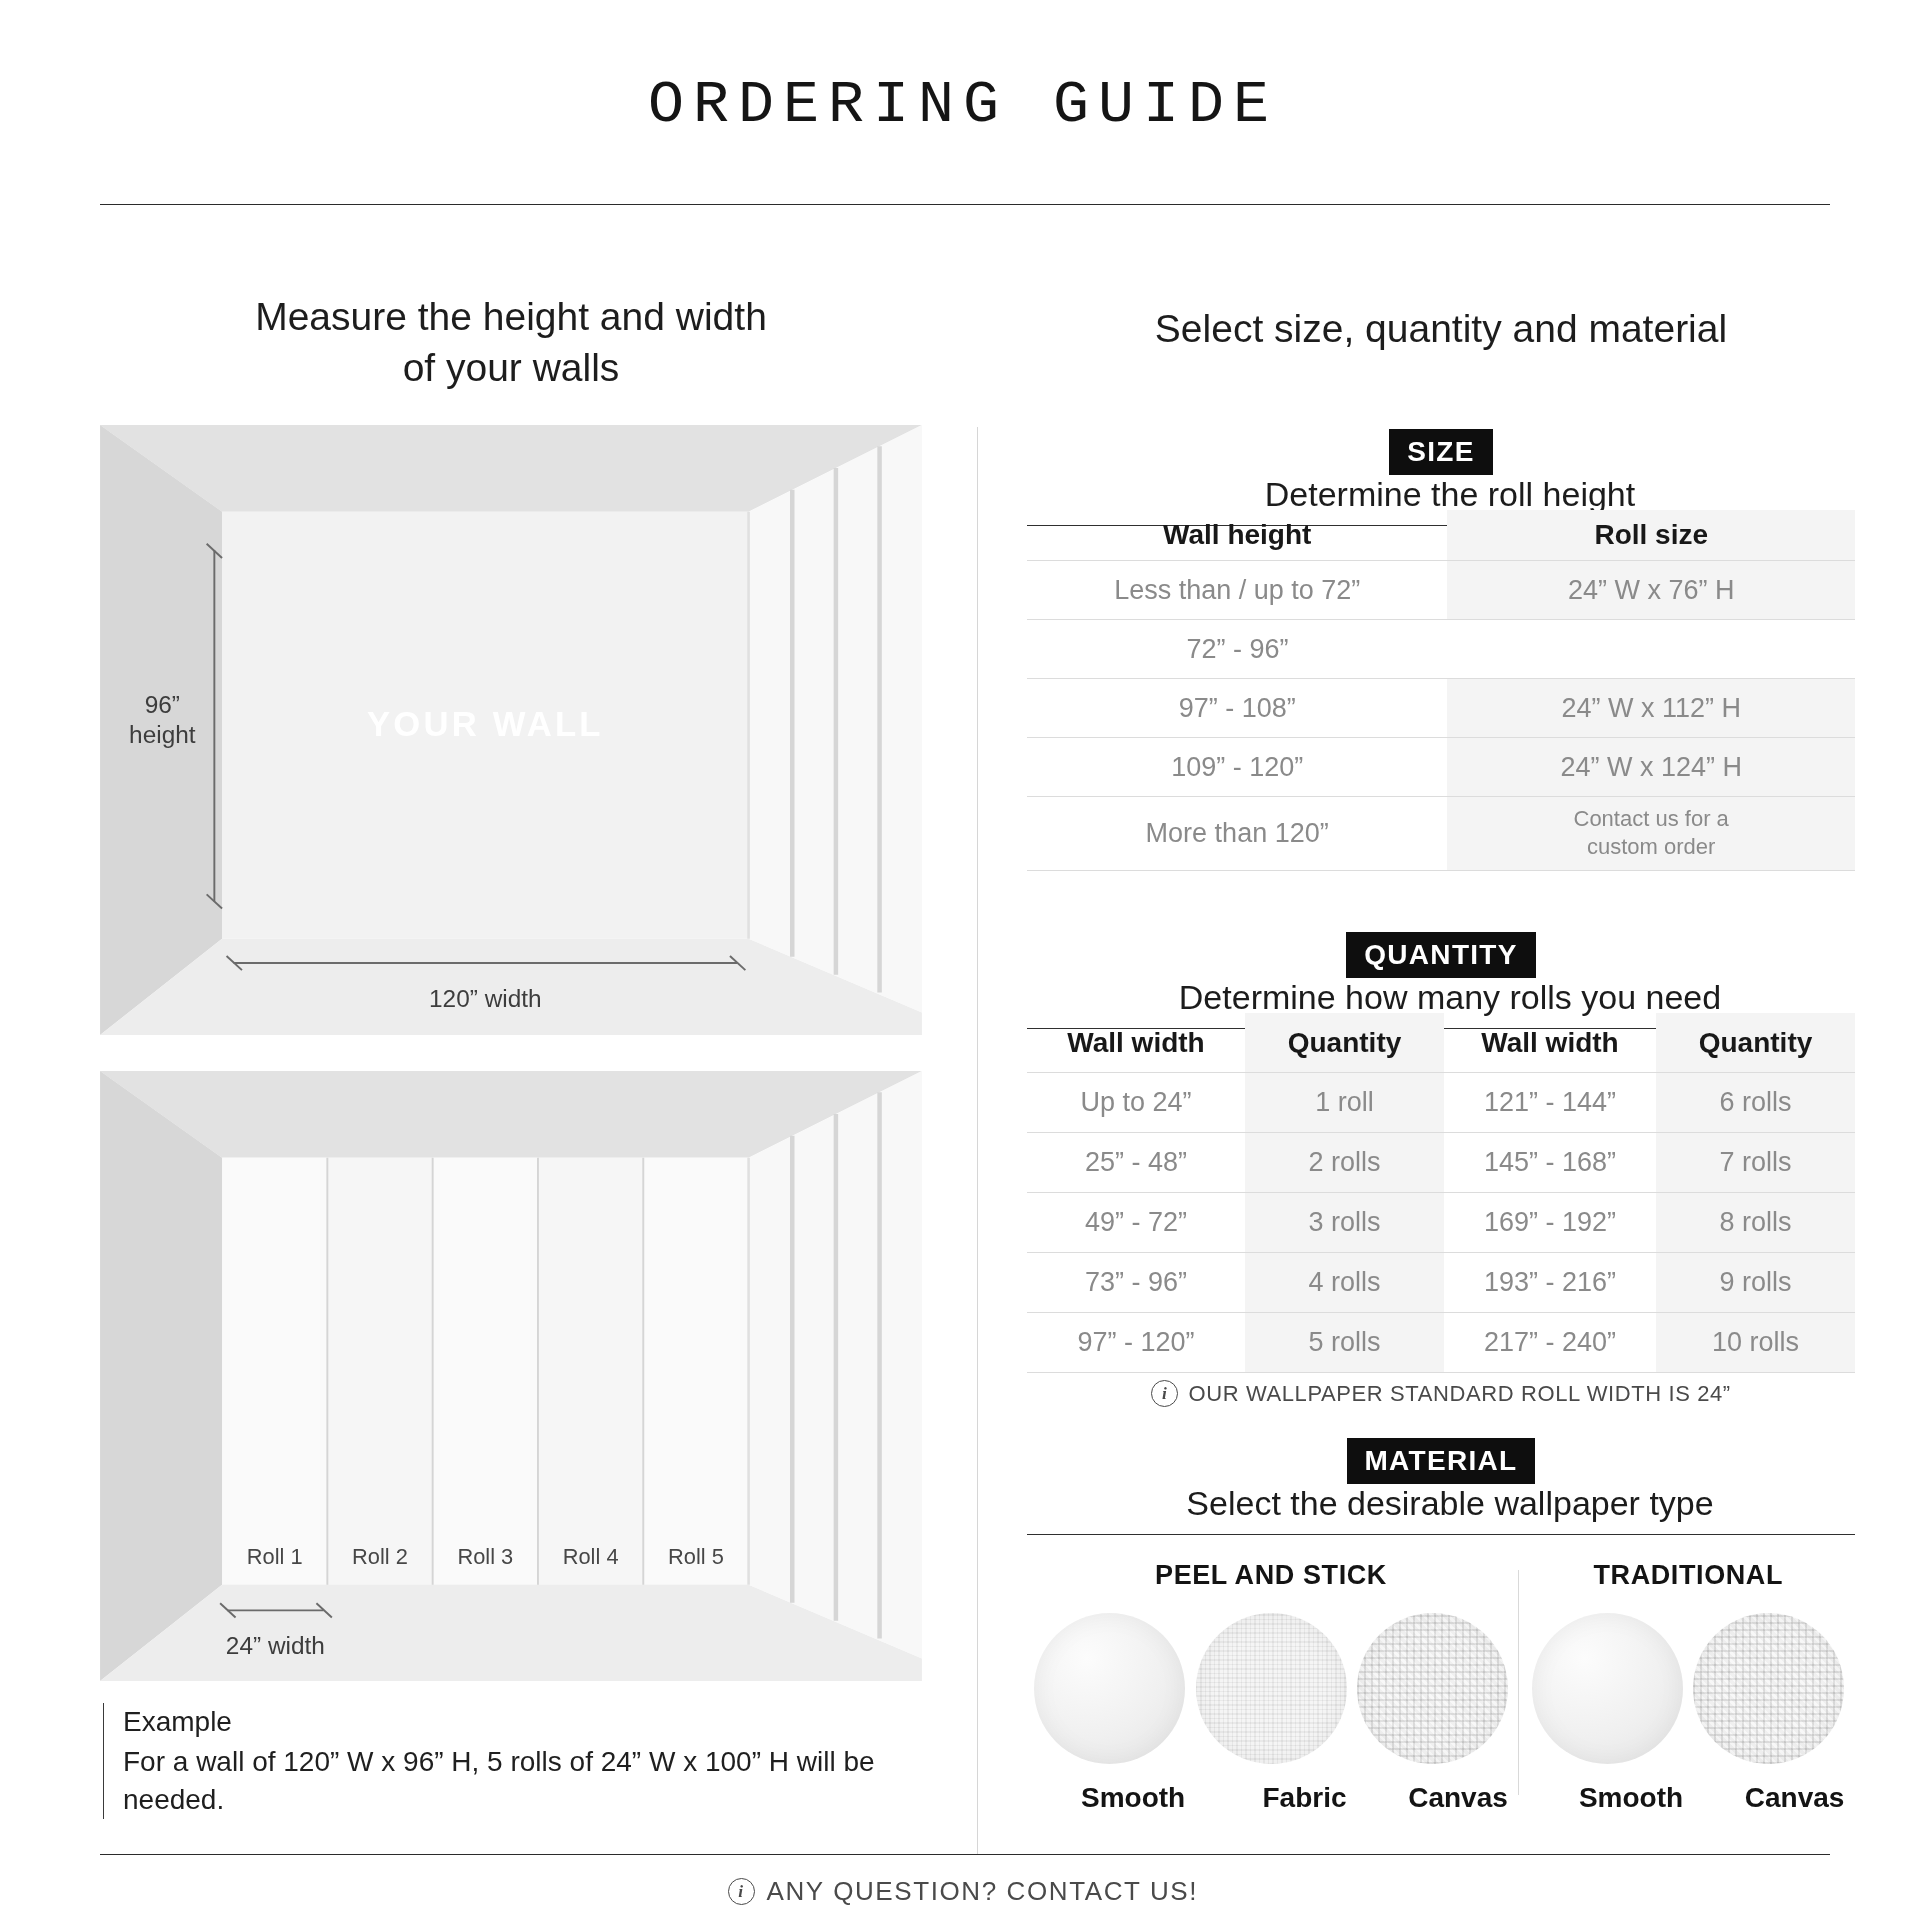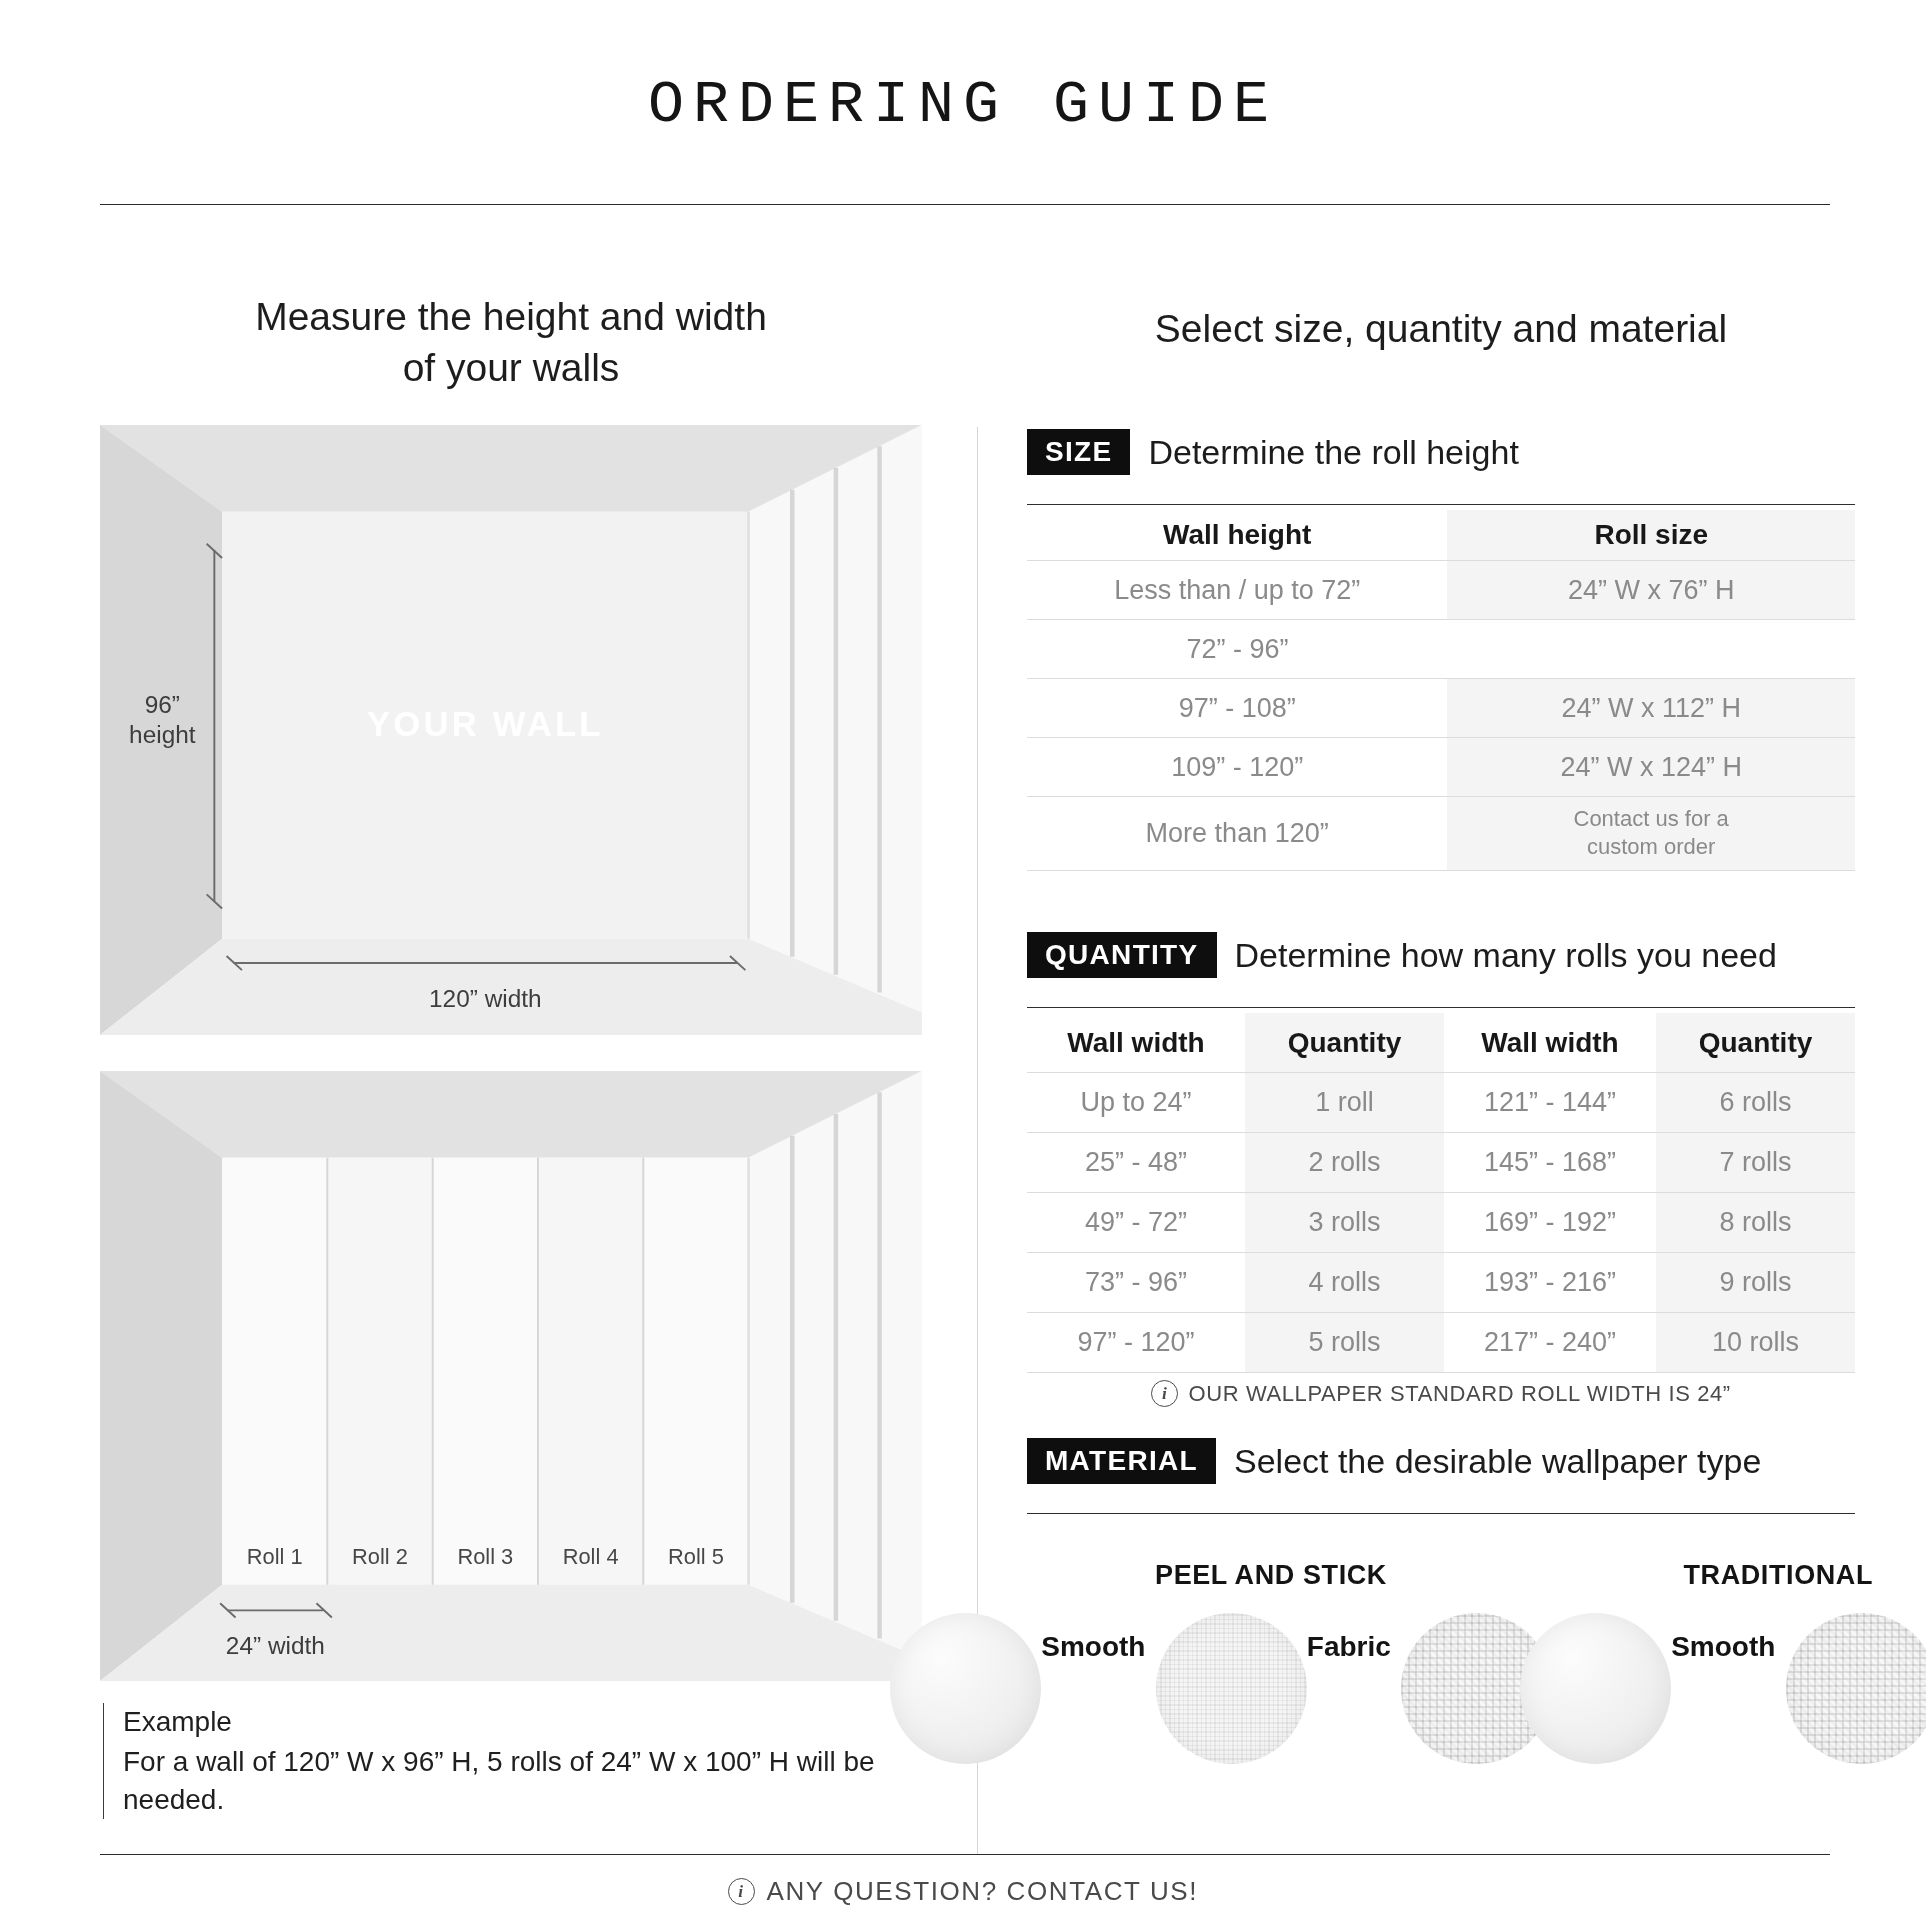--- a/index.html
+++ b/index.html
@@ -54,22 +54,23 @@
   .example {
     position: absolute; left: 103px; top: 1703px; width: 796px;
     border-left: 1.9px solid #3a3a3a; padding-left: 19px;
     font-size: 28px; line-height: 1.35; color: #1f1f1f;
   }
   .example .ex-title { margin-bottom: 2.6px; }
 
   
   .sec-header {
     position: absolute; left: 1027px; width: 828px;
-    display: flex; align-items: center; padding-bottom: 29px;
+    display: flex; align-items: center; padding-bottom: 11px;
     border-bottom: 1.9px solid #2f2f2f;
+    flex-direction: column;
   }
   .sec-size { top: 429px; }
   .sec-qty { top: 932px; }
   .sec-mat { top: 1438px; text-align: right; }
   .badge {
     background: #0e0e0e; color: #ffffff; font-size: 28px; font-weight: 700;
     letter-spacing: 1.3px; padding: 9px 18px; line-height: 1; flex: 0 0 auto;
   }
   .sec-subtitle { margin-left: 18px; font-size: 34px; color: #1c1c1c; }
 
@@ -114,21 +115,21 @@
   .material-area {
     position: absolute; left: 1027px; top: 1560px; width: 828px;
     display: flex; align-items: stretch;
   }
   .mat-group { display: flex; flex-direction: column; align-items: center; }
   .mat-group-1 { width: 488px; }
   .mat-group-2 { flex: 1; }
   .mat-divider { width: 1.3px; background: #d9d9d9; margin: 9.6px 2.6px 19px; }
   .mat-title { font-size: 27px; font-weight: 700; letter-spacing: 0.6px; color: #141414; margin-bottom: 22px; }
   .mat-row { display: flex; gap: 10.3px; justify-content: center; }
-  .mat-option { display: flex; flex-direction: row; align-items: flex-start; }
+  .mat-option { display: flex; flex-direction: column; align-items: flex-end; }
   .circle {
     width: 151px; height: 151px; border-radius: 50%;
     box-shadow: inset 0 0 26px rgba(0,0,0,0.05);
   }
   .tex-smooth { background: radial-gradient(circle at 35% 30%, #fcfcfc 0%, #f0f0f0 55%, #e3e3e3 100%); }
   .tex-fabric {
     background-color: #f5f5f5;
     background-image:
       repeating-linear-gradient(0deg, rgba(0,0,0,0.05) 0 1.3px, transparent 1.3px 4.5px),
       repeating-linear-gradient(90deg, rgba(0,0,0,0.05) 0 1.3px, transparent 1.3px 4.5px);

